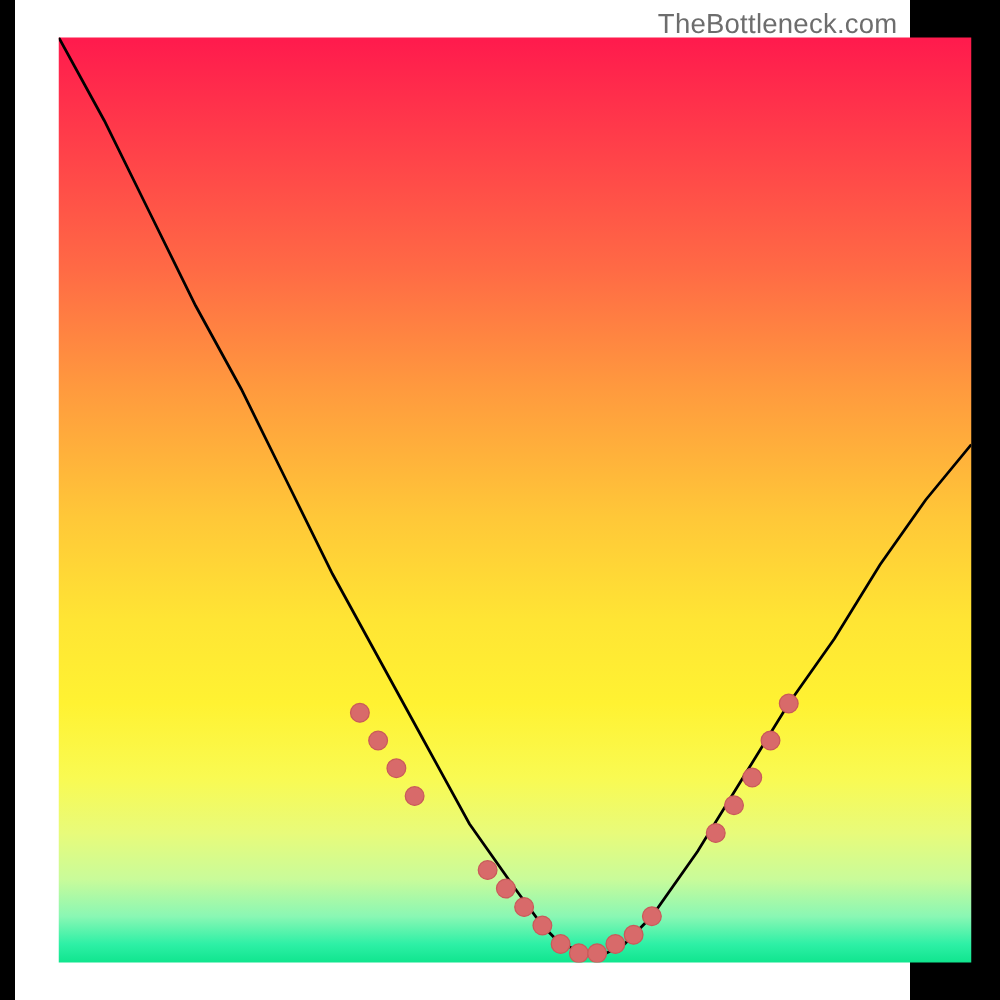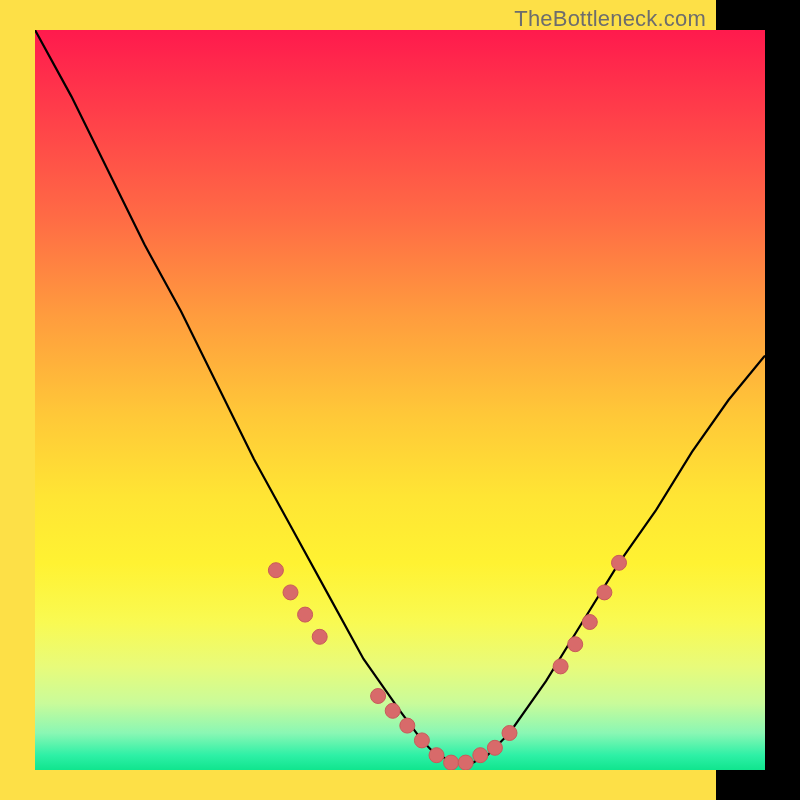--- a/index.html
+++ b/index.html
@@ -6,25 +6,25 @@
     margin: 0;
     padding: 0;
     width: 800px;
     height: 800px;
     background: #000;
     overflow: hidden;
     font-family: Arial, Helvetica, sans-serif;
   }
   .frame {
     position: absolute;
-    left: 0;
+    left: 12px;
     top: 0;
     width: 716px;
     height: 800px;
-    background: #fde047;
+    background: #ffffff;
   }
   .plot {
     position: absolute;
     left: 35px;
     top: 30px;
     width: 730px;
     height: 740px;
     background: linear-gradient(
       to bottom,
       #ff1a4d 0%,

